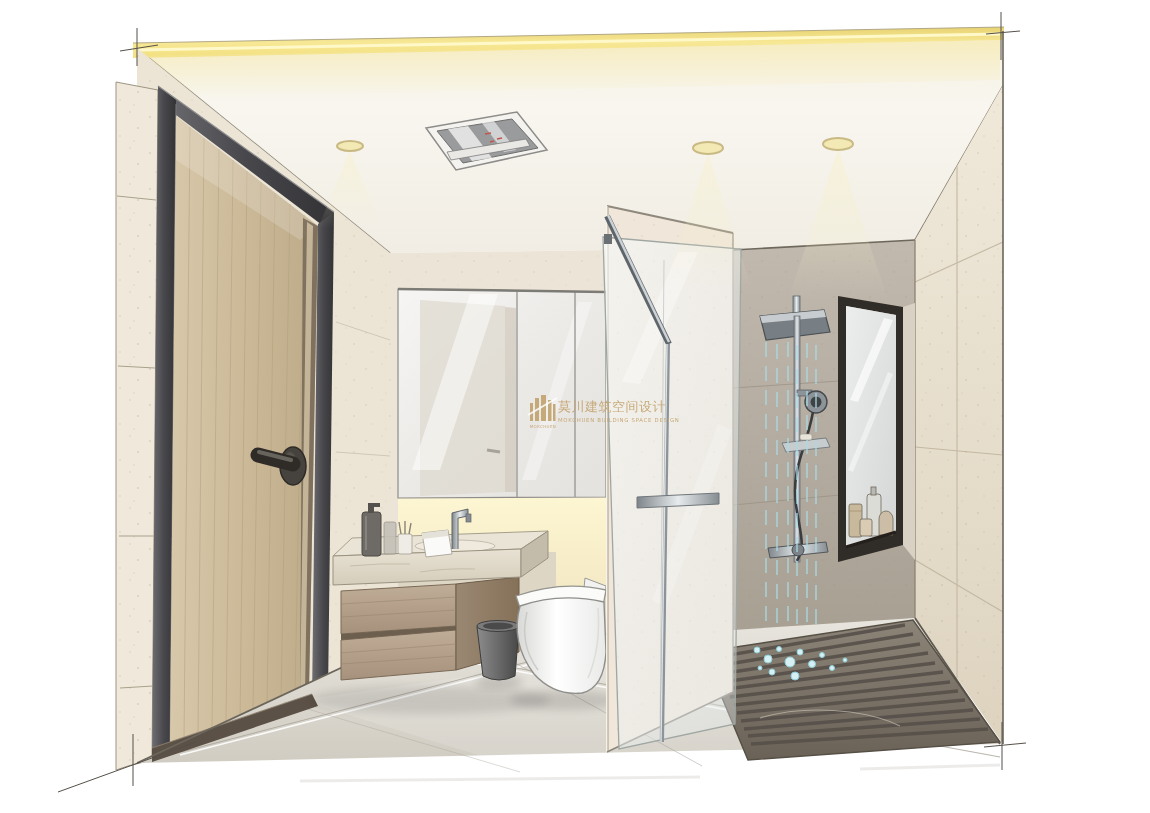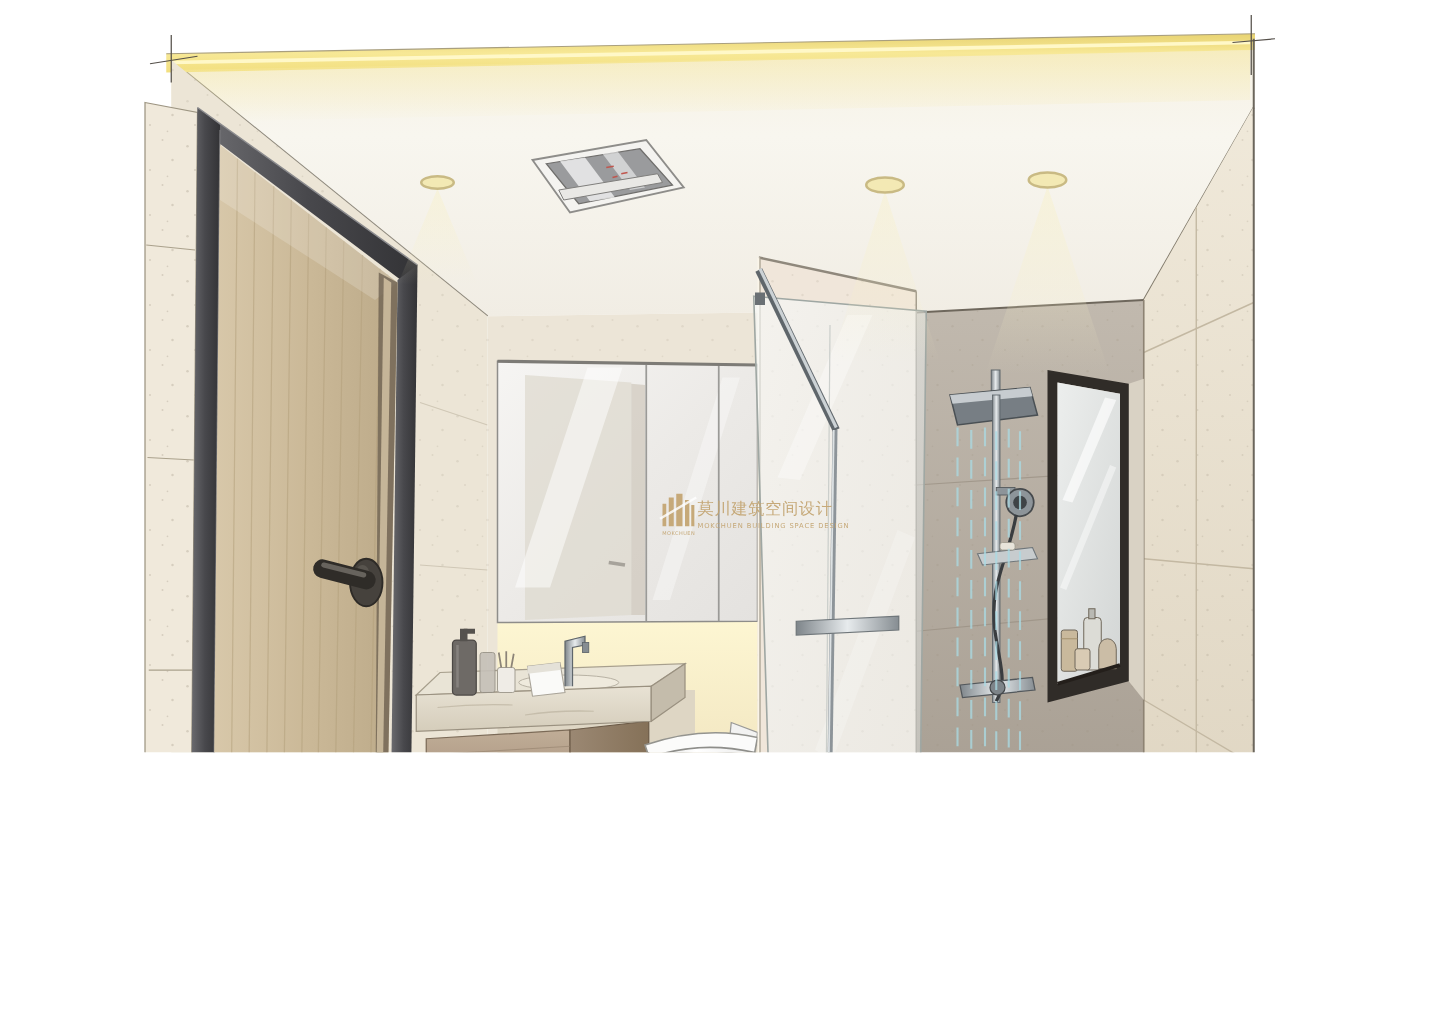--- a/index.html
+++ b/index.html
@@ -1,16 +1,16 @@
 <!DOCTYPE html>
 <html><head>
 <meta charset="utf-8">
 <style>
   html,body{margin:0;padding:0;background:#ffffff;}
-  #stage{position:relative;width:1150px;height:602px;background:#ffffff;overflow:hidden;
+  #stage{position:relative;width:1150px;height:813px;background:#ffffff;overflow:hidden;
          font-family:"DejaVu Sans","Liberation Sans",sans-serif;}
   svg{display:block;}
   text{font-family:"DejaVu Sans","Liberation Sans",sans-serif;}
 </style>
 </head>
 <body>
 
 <div id="stage">
 <svg width="1150" height="813" viewBox="0 0 1150 813">
   <defs>

